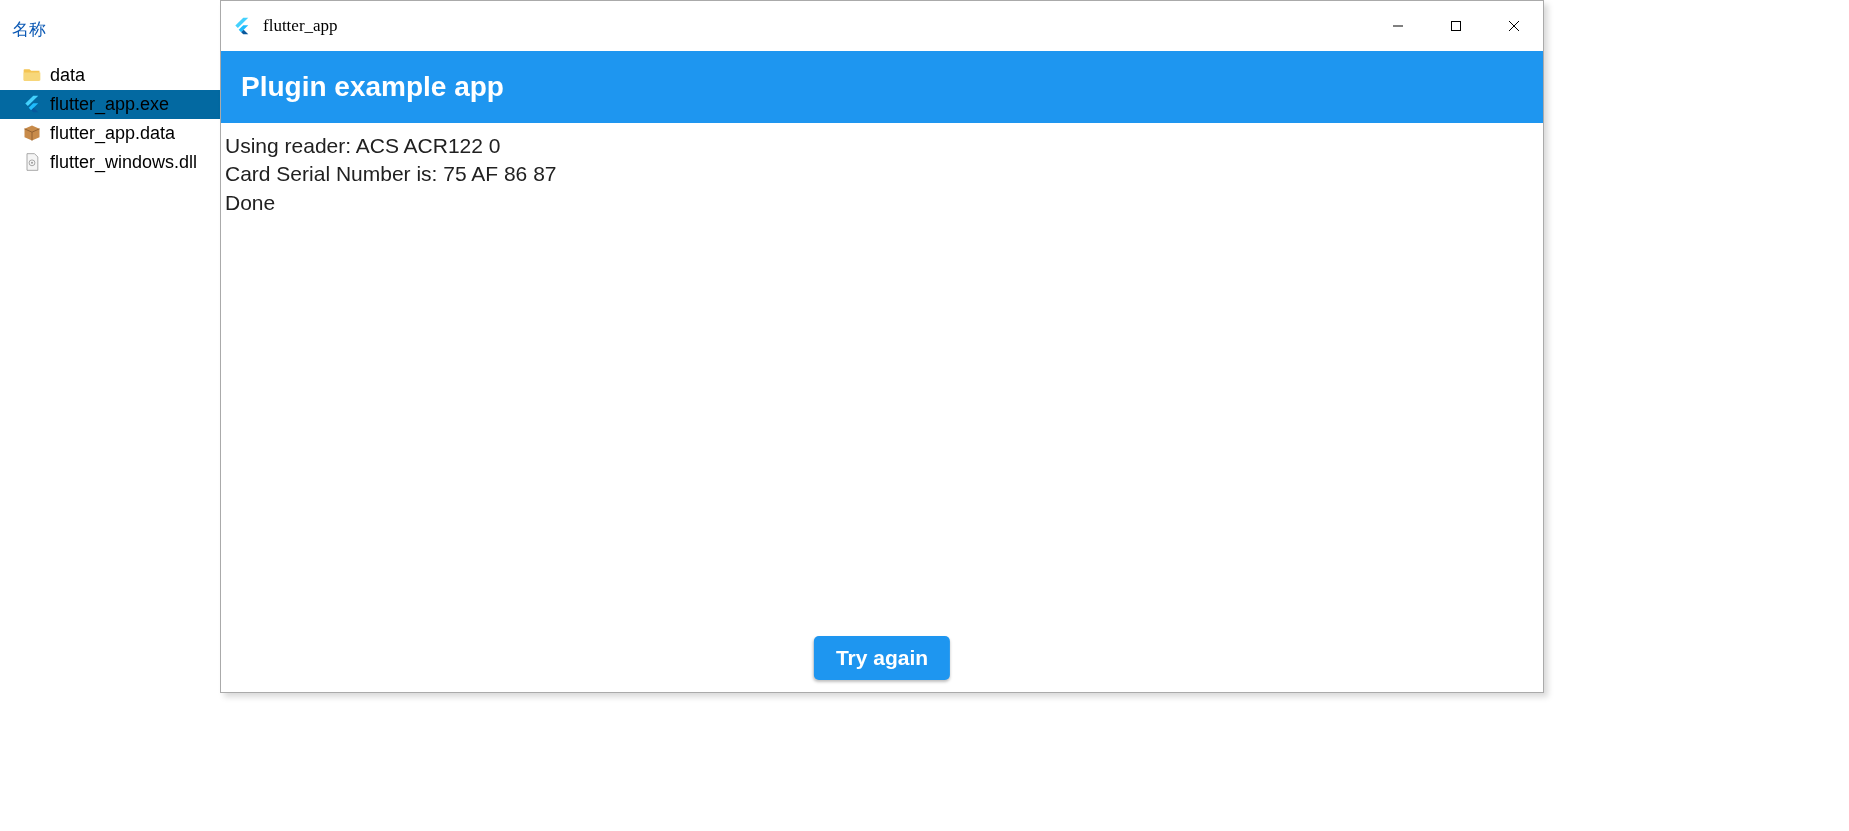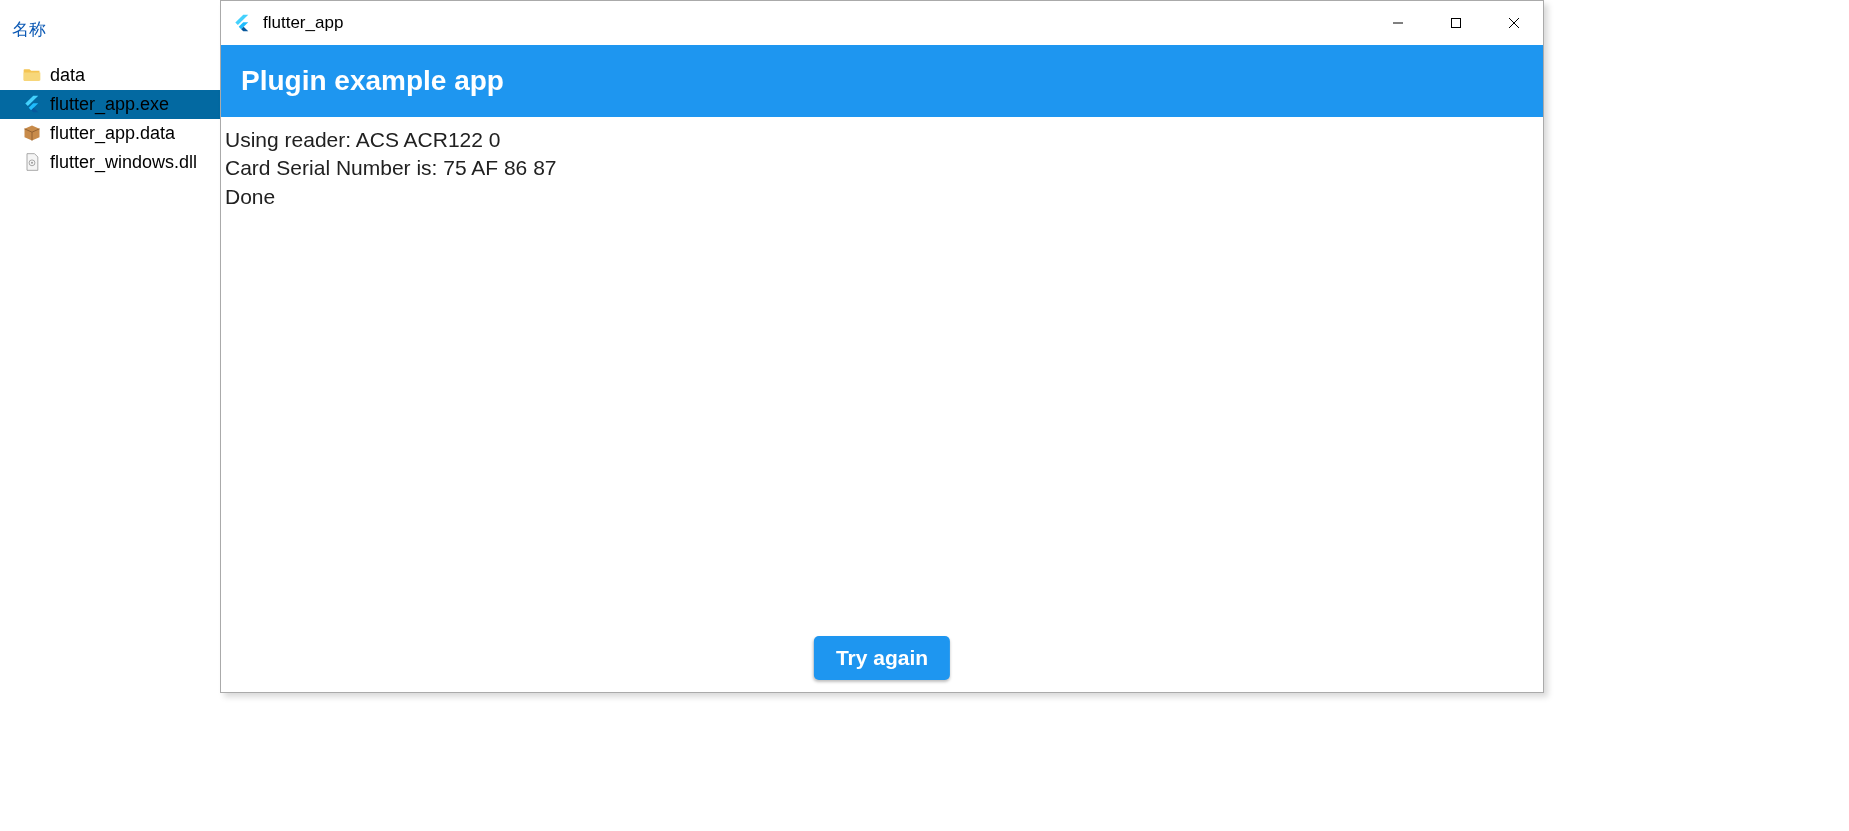--- a/index.html
+++ b/index.html
@@ -53,25 +53,26 @@
       left: 220px; top: 0;
       width: 1324px;
       height: 693px;
       background: #fff;
       border: 1px solid #aaa;
       box-shadow: 4px 4px 6px rgba(0,0,0,0.15);
       display: flex;
       flex-direction: column;
     }
     .titlebar {
-      height: 44px;
+      height: 50px;
       display: flex;
       align-items: center;
       padding-left: 10px;
       background: #fff;
+      font-family: Liberation Serif, serif;
     }
     .titlebar-icon {
       width: 22px; height: 22px;
       margin-right: 10px;
       display: inline-flex;
       align-items: center; justify-content: center;
     }
     .titlebar-title {
       font-size: 17px;
       color: #000;

